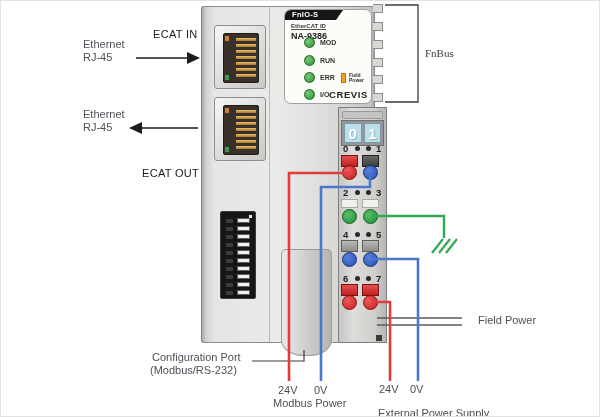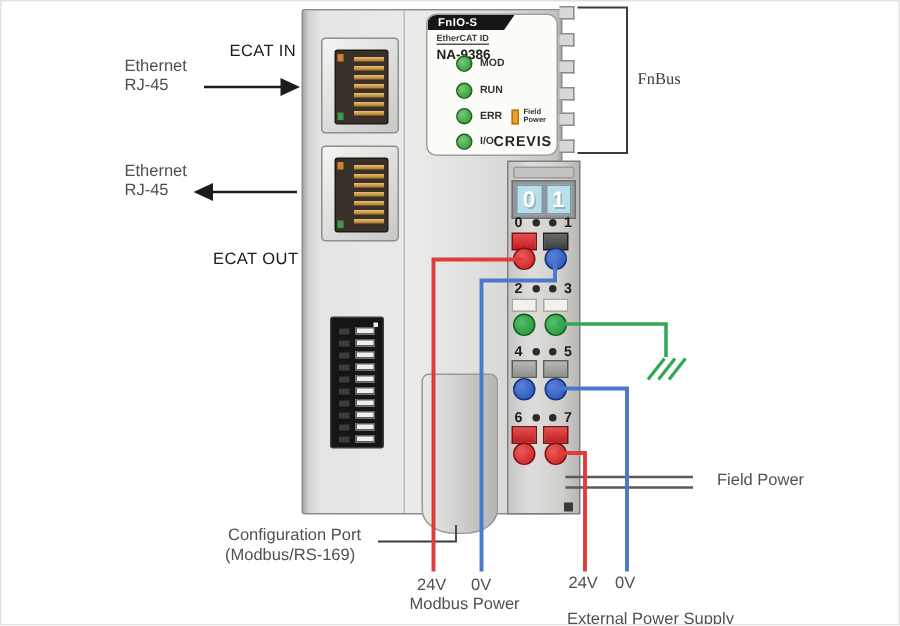--- a/index.html
+++ b/index.html
@@ -276,21 +276,21 @@
       <line x1="445" y1="252" x2="456" y2="238"></line>
     </g>
     <path d="M371,258 H417 V380" fill="none" stroke="#4a78cc" stroke-width="2.6"></path>
     <path d="M371,301 H389 V380" fill="none" stroke="#e03c3c" stroke-width="2.6"></path>
   </svg>
 
   <div class="lbl" style="left:424px; top:46px; color:#3c3e42;font-family:Liberation Serif, serif;">FnBus</div>
   <div class="lbl" style="left:466px; top:313px;margin-left:11px;">Field Power</div>
 
   <div class="lbl" style="left:151px; top:350px;">Configuration Port</div>
-  <div class="lbl" style="left:149px; top:363px;">(Modbus/RS-169)</div>
+  <div class="lbl" style="left:149px; top:363px;">(Modbus/RS-232)</div>
 
   <div class="lbl" style="left:277px; top:383px;">24V</div>
   <div class="lbl" style="left:313px; top:383px;">0V</div>
   <div class="lbl" style="left:272px; top:396px;">Modbus Power</div>
 
   <div class="lbl" style="left:378px; top:382px;">24V</div>
   <div class="lbl" style="left:409px; top:382px;">0V</div>
   <div class="lbl" style="left:377px; top:406px;">External Power Supply</div>
 
 </div>

